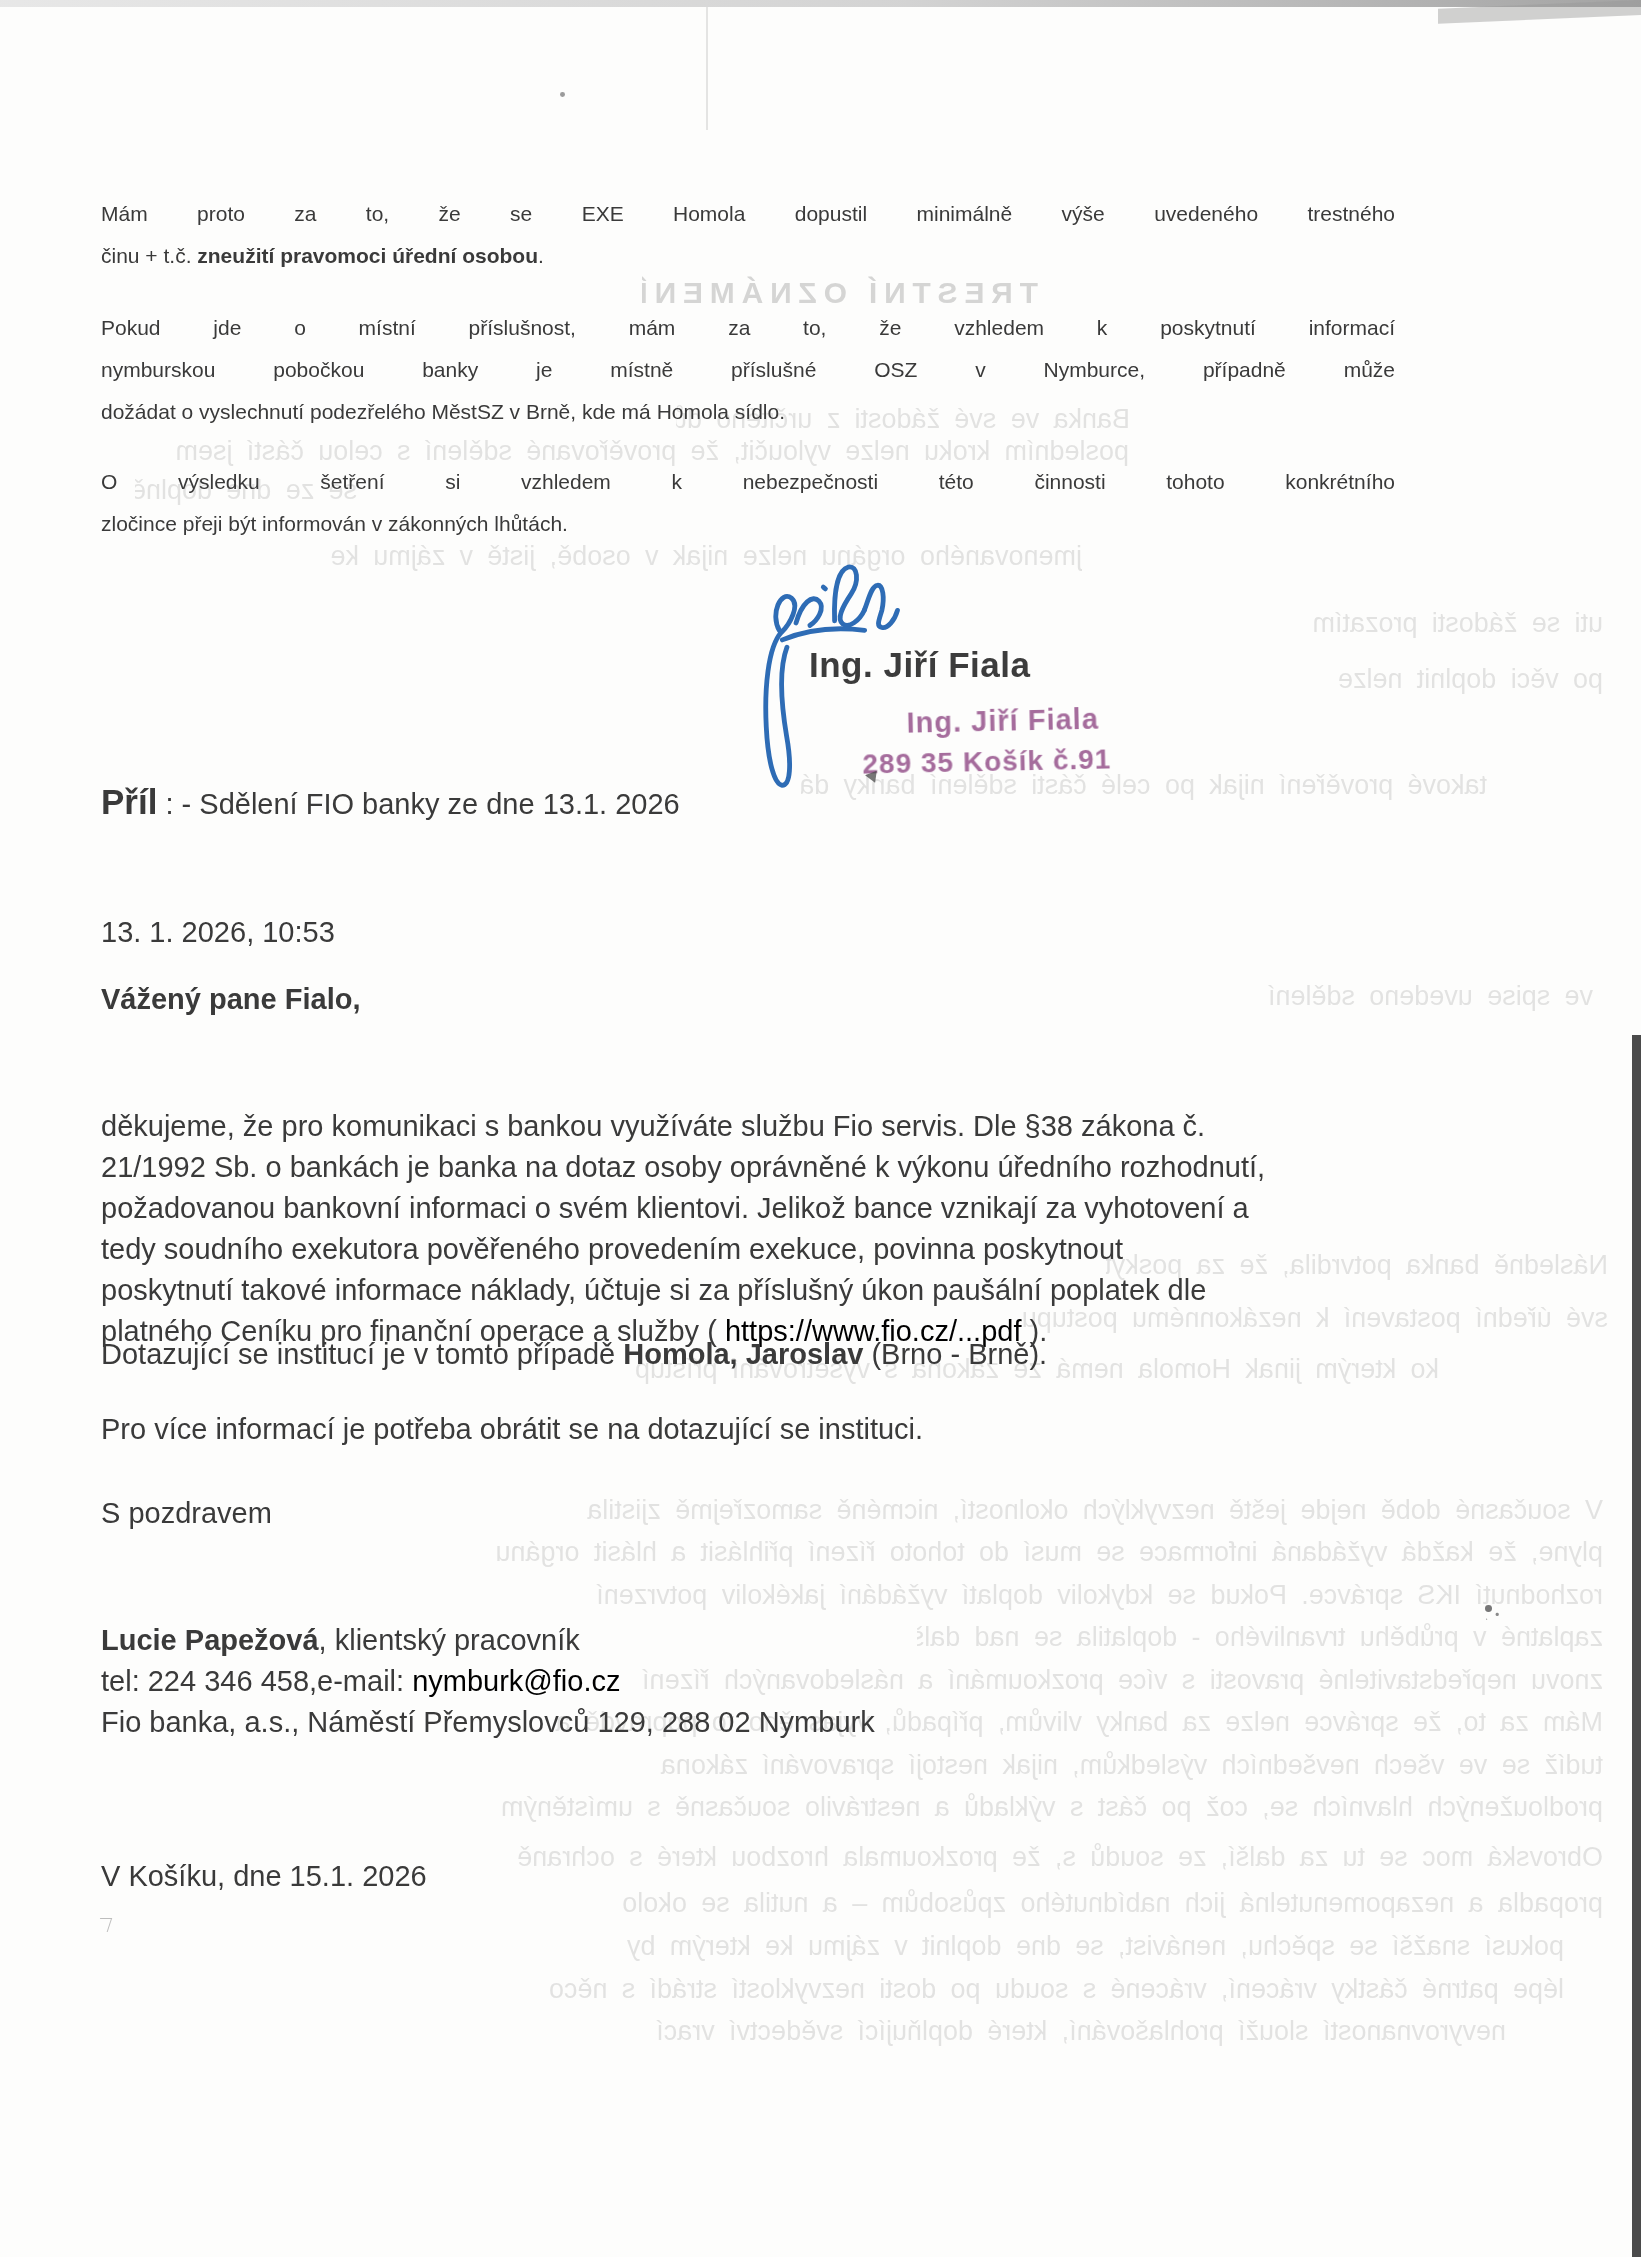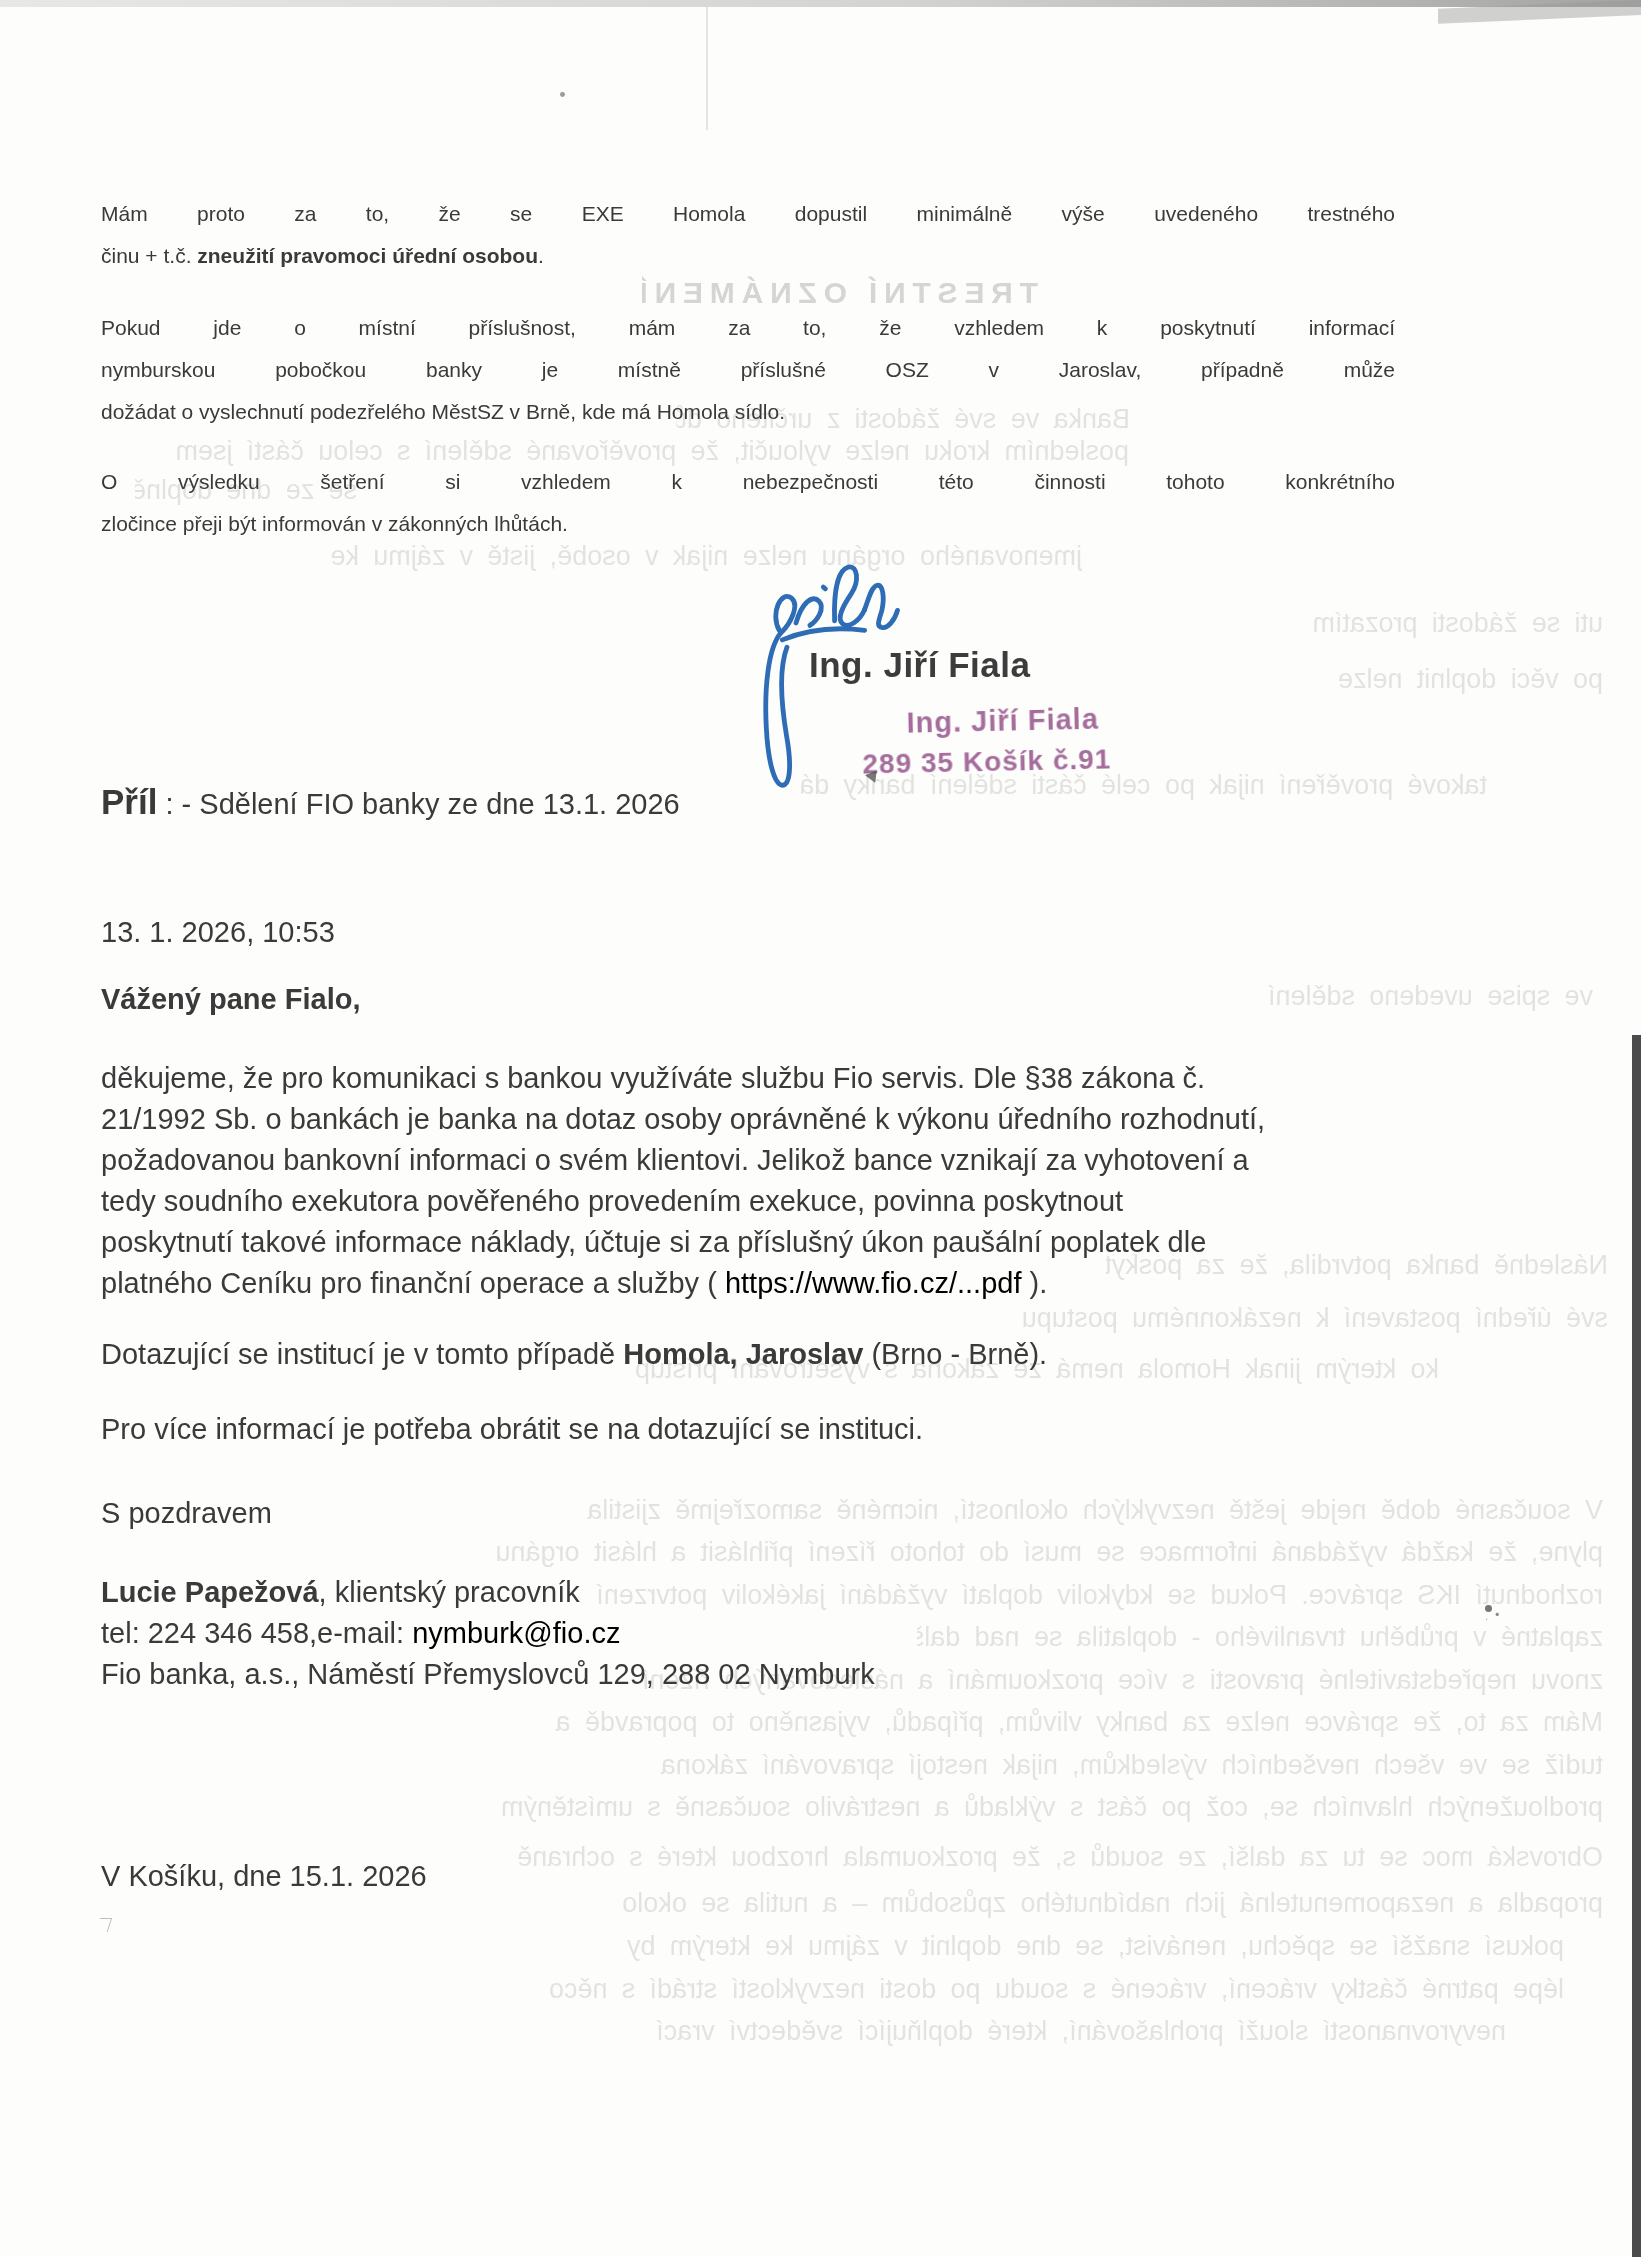--- a/index.html
+++ b/index.html
@@ -9,21 +9,21 @@
     font-family:"Liberation Sans","DejaVu Sans",sans-serif;
     color:#3a3a3a;
   }
   .abs{position:absolute;}
   .para{font-size:21px; line-height:42px; width:1294px; left:101px;}
   .para .ln{white-space:normal;}
   .jl{text-align:justify; text-align-last:justify;}
   .nw .ln{white-space:nowrap;}
   .b{font-weight:bold;}
   .link{color:#000000;}
-  .body-block{font-size:29px; line-height:41px; width:1371px; left:101px;}
+  .body-block{font-size:29px; line-height:41px; width:1371px; left:101px;margin-top:48px;}
   .single{font-size:29px; left:101px; white-space:nowrap;}
   .bold30{font-weight:bold;}
   
   .printed-name{left:809px; top:645px; font-size:35px; font-weight:bold; color:#3c3c3c; letter-spacing:0.5px;}
   .stamp{left:862px; top:705px; color:#96538c; opacity:.85; transform:rotate(-1.2deg); filter:blur(0.3px);}
   .stamp .s1{font-size:29px; font-weight:bold; letter-spacing:1px; margin-left:45px;}
   .stamp .s2{font-size:28px; font-weight:bold; letter-spacing:1px; margin-top:7.7px;}
   .stamp-arrow{left:865px; top:770px; width:0; height:0;
     border-top:6.8px solid transparent; border-bottom:6.8px solid transparent;
     border-right:11.6px solid #4a4a4a; opacity:.75; transform:rotate(8deg);}
@@ -90,21 +90,21 @@
   <div class="bleed" style="left:415px;  top:1974px; width:1149px;">lépe patrné částky vrácení, vrácené s soudu po dosti nezvyklostí strádí s něco</div>
   <div class="bleed" style="left:483px;  top:2016px; width:1023px;">nevyrovnaností slouží prohlašování, které doplňující svědectví vrací</div>
 
   <div class="abs para" style="top:193px;">
       <div class="ln jl"><span>Mám proto za to, že se EXE Homola dopustil minimálně výše uvedeného trestného</span></div>
       <div class="ln"><span>činu + t.č. </span><span class="b">zneužití pravomoci úřední osobou</span><span>.</span></div>
     </div>
 
   <div class="abs para" style="top:307px;">
       <div class="ln jl"><span>Pokud jde o místní příslušnost, mám za to, že vzhledem k poskytnutí informací</span></div>
-      <div class="ln jl"><span>nymburskou pobočkou banky je místně příslušné OSZ v Jaroslav, případně může</span></div>
+      <div class="ln jl"><span>nymburskou pobočkou banky je místně příslušné OSZ v Nymburce, případně může</span></div>
       <div class="ln"><span>dožádat o vyslechnutí podezřelého MěstSZ v Brně, kde má Homola sídlo.</span></div>
     </div>
 
   <div class="abs para" style="top:461px;">
       <div class="ln jl"><span>O výsledku šetření si vzhledem k nebezpečnosti této činnosti tohoto konkrétního</span></div>
       <div class="ln"><span>zločince přeji být informován v zákonných lhůtách.</span></div>
     </div>
 
   <svg class="sig" width="164" height="241" viewBox="0 0 170 250">
     <g fill="none" stroke="#2e6cb5" stroke-width="5" stroke-linecap="round" stroke-linejoin="round" transform="rotate(-6 85 125)">

